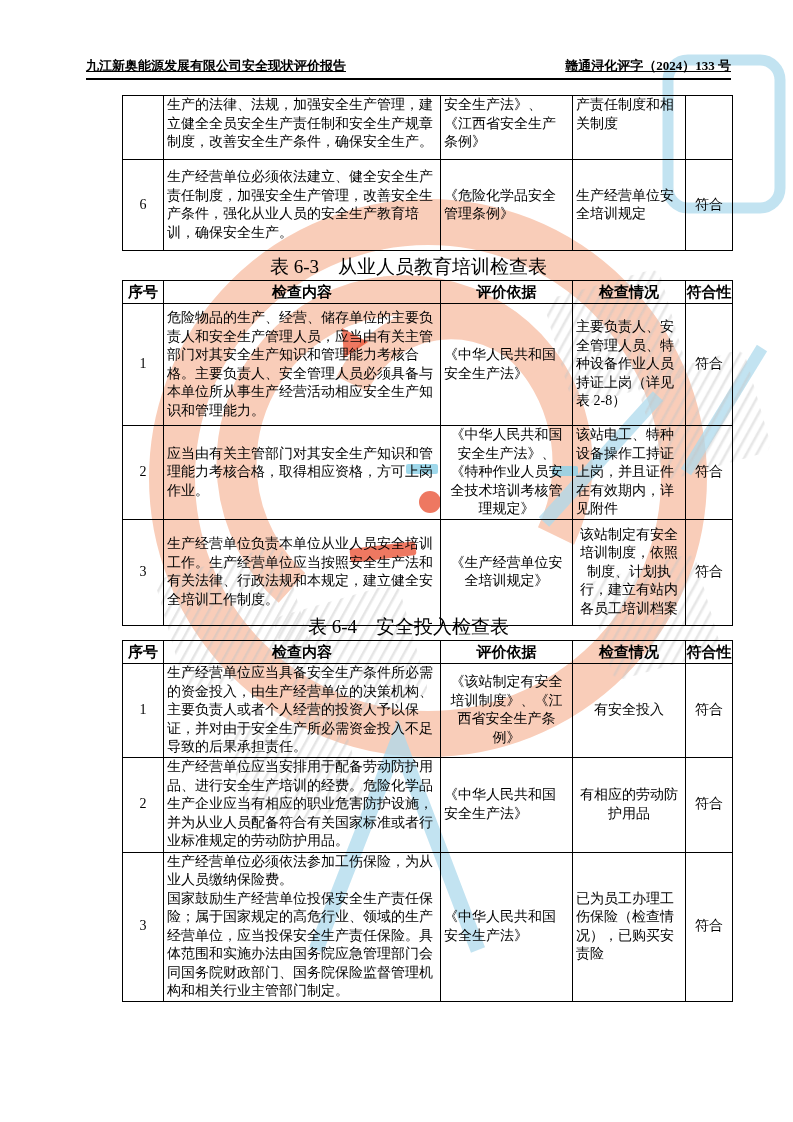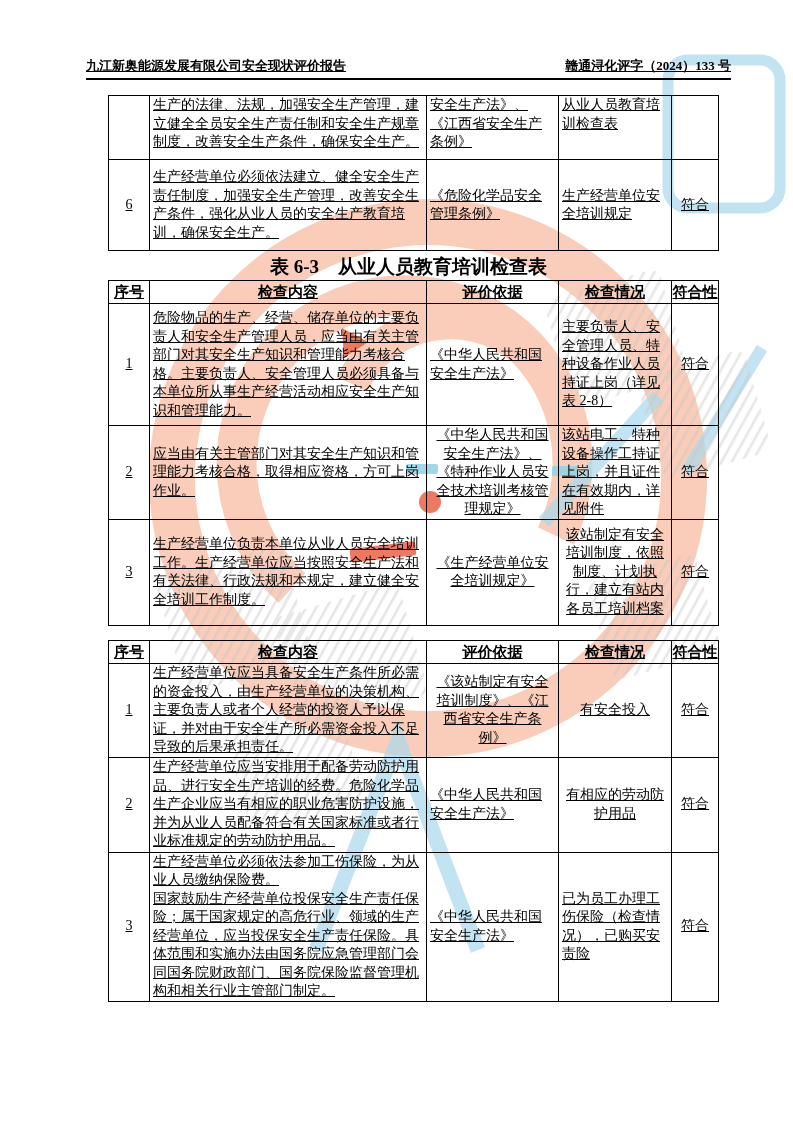--- a/index.html
+++ b/index.html
@@ -3,35 +3,35 @@
 <meta charset="utf-8">
 <style>
   html,body{margin:0;padding:0;}
   body{width:793px;height:1122px;background:#ffffff;font-family:"Liberation Serif","DejaVu Serif",serif;color:#000;}
   .page{position:relative;width:793px;height:1122px;overflow:hidden;background:#fff;padding-left:16px;}
 
   .page-header{position:absolute;top:57px;left:86px;width:645px;display:flex;justify-content:space-between;
     align-items:flex-end;border-bottom:2px solid #000;padding-bottom:3px;font-weight:bold;font-size:13px;z-index:1;}
   .page-header span{text-decoration:underline;white-space:nowrap;}
 
-  .tbl{position:absolute;left:108px;width:610px;border-collapse:collapse;table-layout:fixed;z-index:1;
-    font-size:14px;line-height:18.5px;text-decoration:underline;}
+  .tbl{position:absolute;left:122px;width:610px;border-collapse:collapse;table-layout:fixed;z-index:1;
+    font-size:14px;line-height:18.5px;}
   .tbl td,.tbl th{border:1px solid #000;padding:0 3px;vertical-align:middle;overflow:hidden;word-break:break-all;}
   .tbl th{font-weight:bold;font-size:15px;text-align:center;padding:1px 0;margin-left:16px;}
   .num{text-align:center;}
   .conf{text-align:center;}
   .content{text-align:left;white-space:pre-wrap;}
   .basis,.situ{text-align:left;}
   .ta-c{text-align:center;}
 
   .t62{top:95px;}
   .t62 .r0{height:64px;}  .t62 .r0 td{vertical-align:top;}
   .t62 .r1{height:91px;}
 
-  .tbl-title{position:absolute;left:86px;width:645px;text-align:center;font-weight:bold;font-size:19px;z-index:1;white-space:pre;}
+  .tbl-title{position:absolute;left:86px;width:645px;text-align:center;font-weight:normal;font-size:19px;z-index:1;white-space:pre;}
   .t63-title{top:254px;}
   .t63{top:280px;}
   .t63 .head{height:23px;}
   .t63 .r0{height:122px;}
   .t63 .r1{height:84px;}
   .t63 .r2{height:106px;}
 
   .t64-title{top:614px;}
   .t64{top:640px;}
   .t64 .head{height:23px;}
@@ -59,21 +59,21 @@
         <col style="width:277px">
         <col style="width:132px">
         <col style="width:113px">
         <col style="width:47px">
       </colgroup>
     <tbody>
         <tr class="r0">
       <td class="num"></td>
       <td class="content">生产的法律、法规，加强安全生产管理，建立健全全员安全生产责任制和安全生产规章制度，改善安全生产条件，确保安全生产。</td>
       <td class="basis">安全生产法》、《江西省安全生产条例》</td>
-      <td class="situ">从业人员教育培训检查表</td>
+      <td class="situ">产责任制度和相关制度</td>
       <td class="conf"></td>
     </tr>
     <tr class="r1">
       <td class="num">6</td>
       <td class="content">生产经营单位必须依法建立、健全安全生产责任制度，加强安全生产管理，改善安全生产条件，强化从业人员的安全生产教育培训，确保安全生产。</td>
       <td class="basis">《危险化学品安全管理条例》</td>
       <td class="situ">生产经营单位安全培训规定</td>
       <td class="conf">符合</td>
     </tr>
   </tbody>
@@ -114,20 +114,21 @@
     <tr class="r2">
       <td class="num">3</td>
       <td class="content">生产经营单位负责本单位从业人员安全培训工作。生产经营单位应当按照安全生产法和有关法律、行政法规和本规定，建立健全安全培训工作制度。</td>
       <td class="basis ta-c">《生产经营单位安全培训规定》</td>
       <td class="situ ta-c">该站制定有安全培训制度，依照制度、计划执行，建立有站内各员工培训档案</td>
       <td class="conf">符合</td>
     </tr>
   </tbody>
     </table>
 
+  <div class="tbl-title t64-title">表 6-4　安全投入检查表</div>
 
   <table class="tbl t64">
     <colgroup>
         <col style="width:41px">
         <col style="width:277px">
         <col style="width:132px">
         <col style="width:113px">
         <col style="width:47px">
       </colgroup>
     <tbody>

